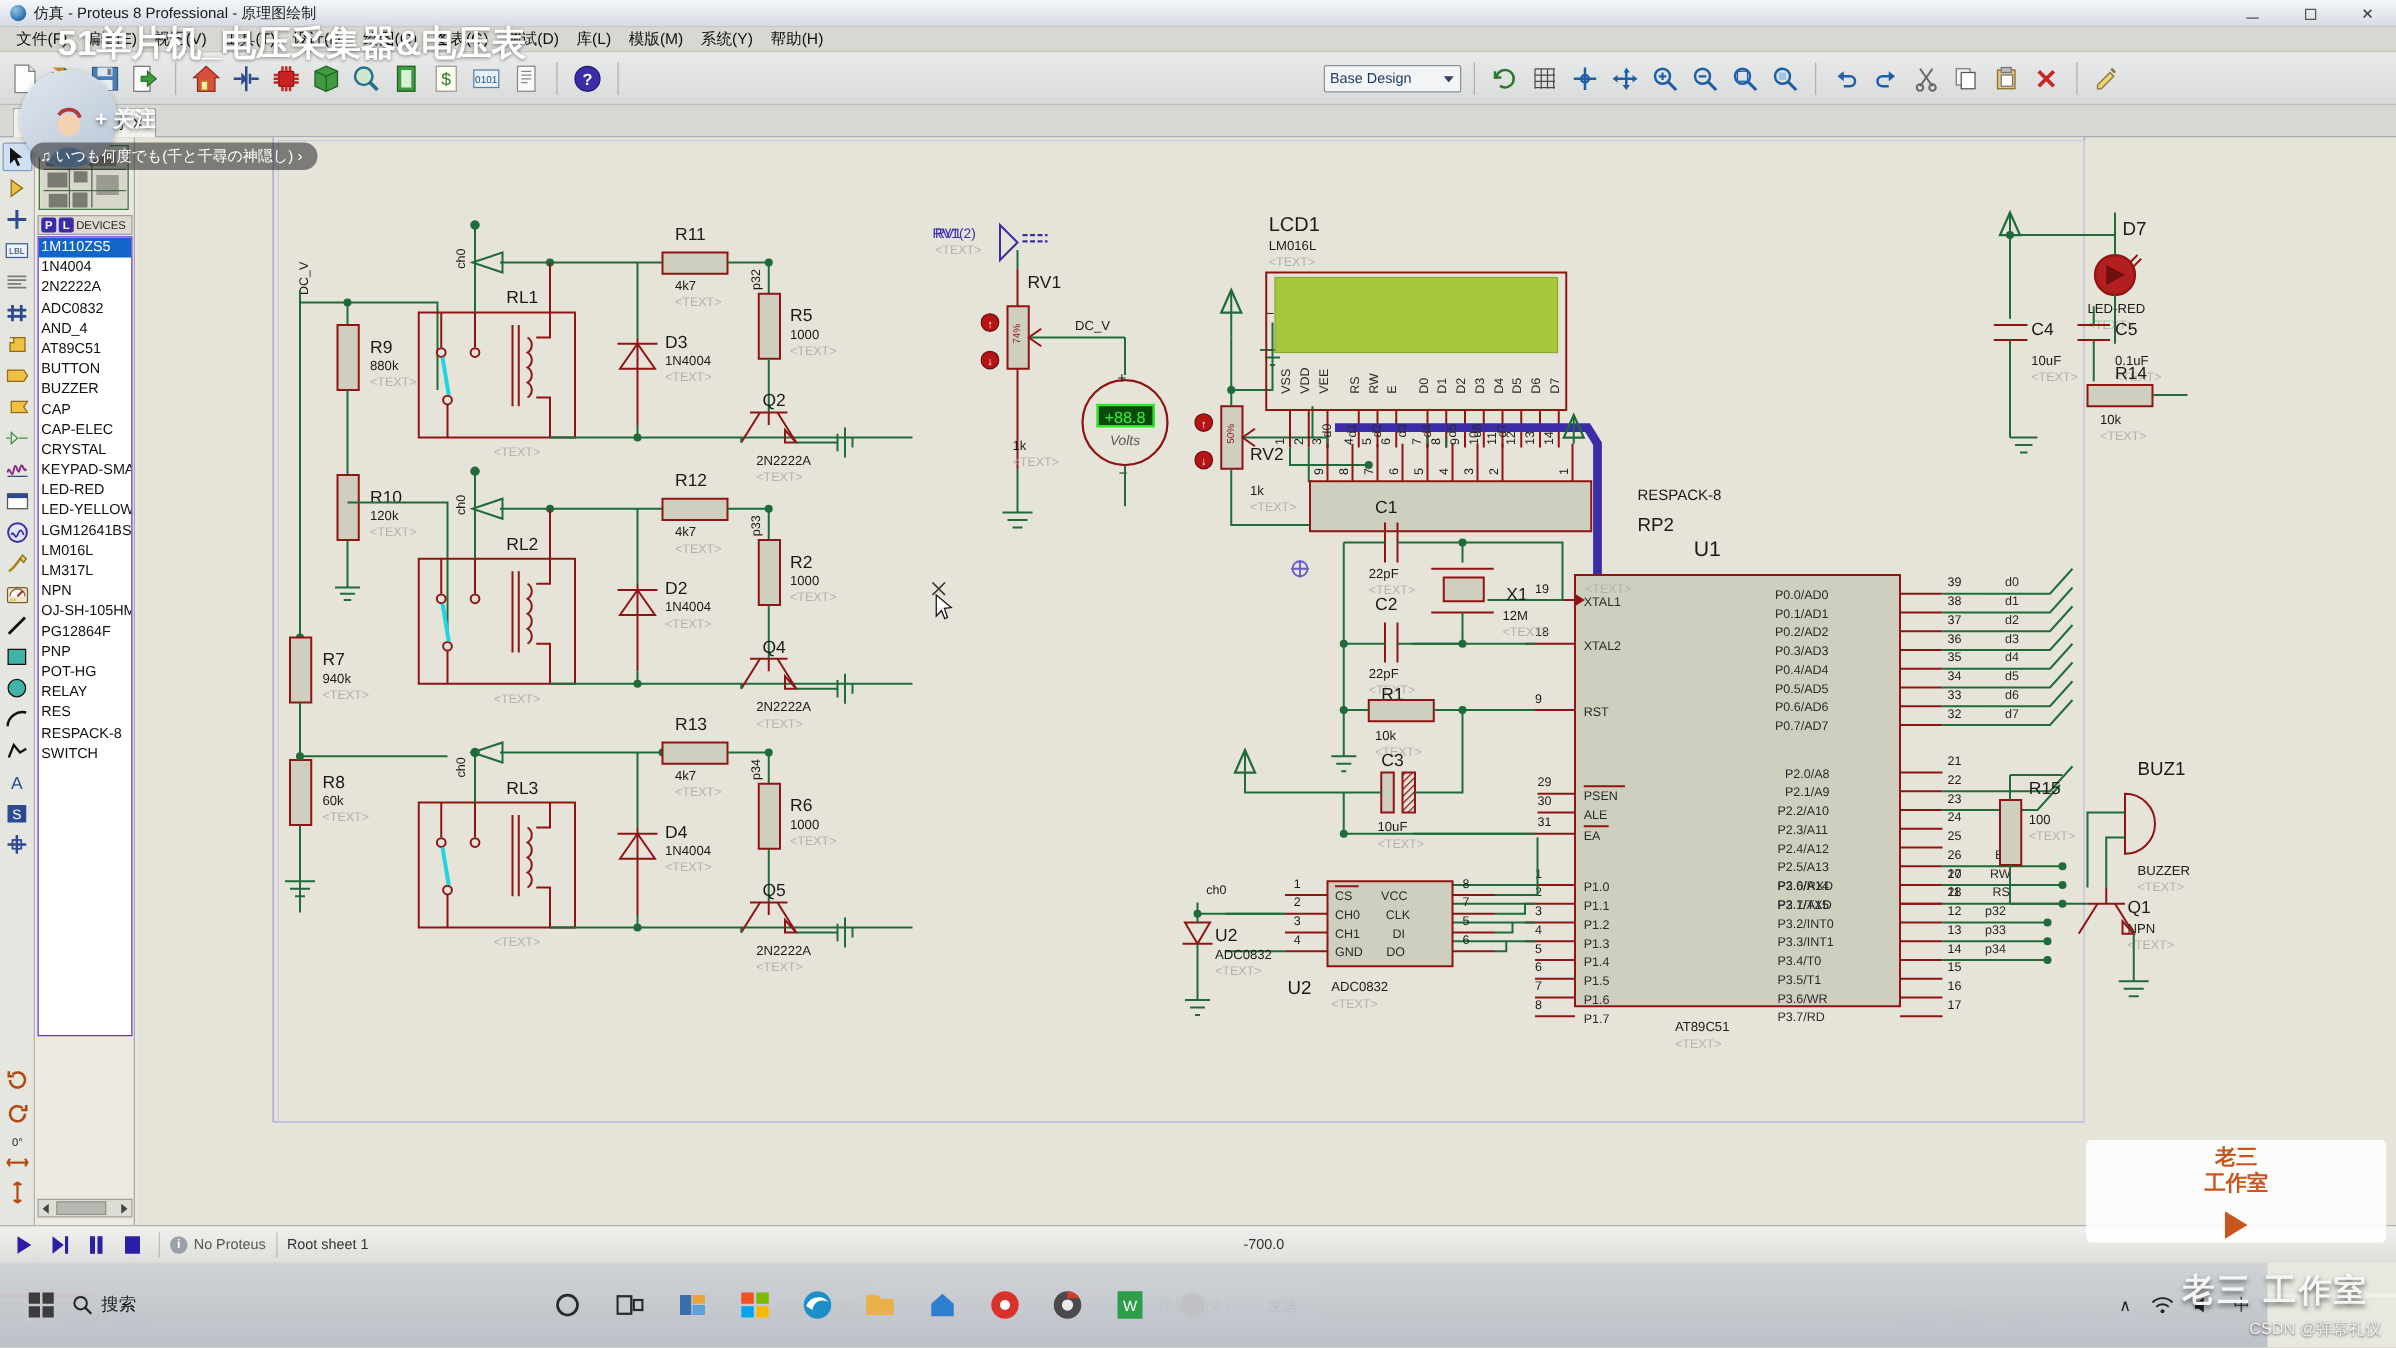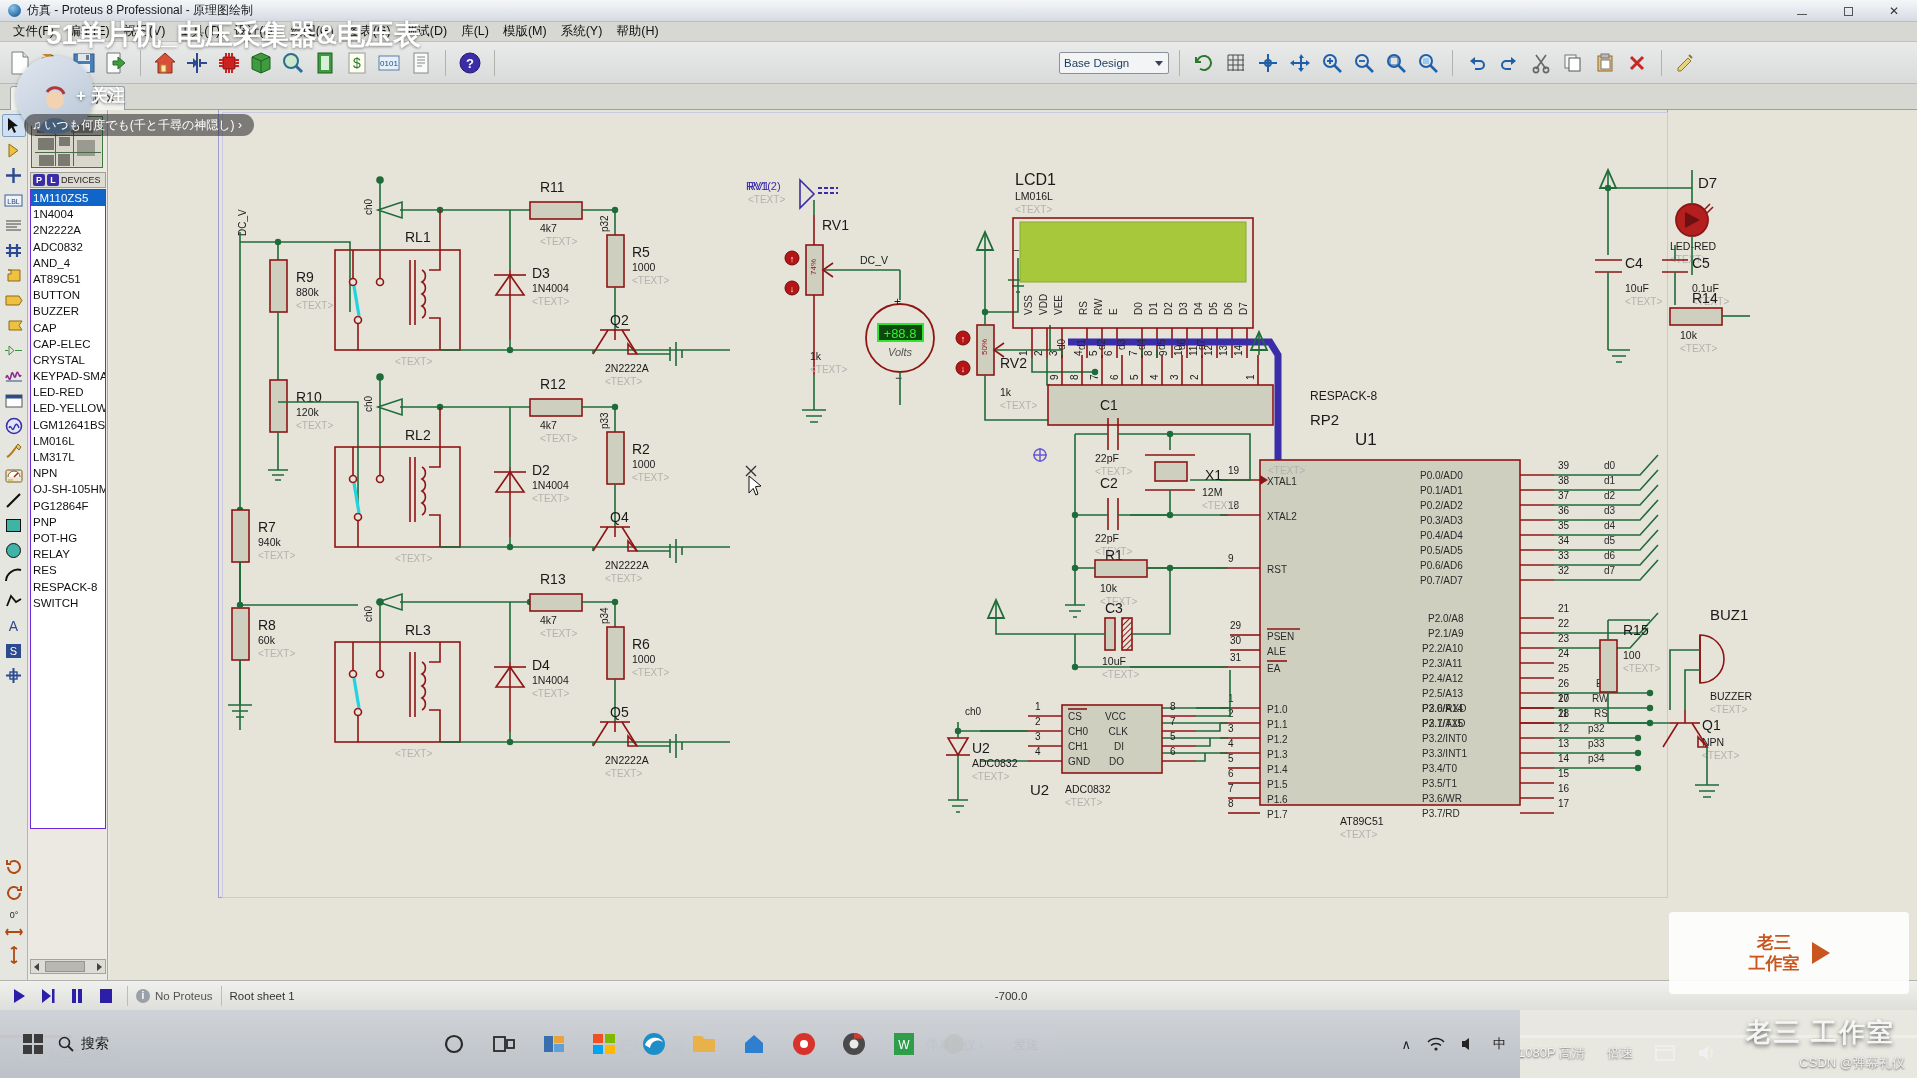--- a/index.html
+++ b/index.html
@@ -134,21 +134,21 @@
   }
   .playctl { display:flex; align-items:center; gap:3px; padding-left:6px; }
   .pbtn { width:26px;height:22px;display:flex;align-items:center;justify-content:center; }
   .sb-sep { width:1px;height:20px;background:#bdbdb8; margin:0 8px; }
   .msgbox { display:flex; align-items:center; gap:5px; color:#555; }
   .msgicon { width:14px;height:14px;border-radius:50%;background:#9aa0aa;color:#fff;
              font-size:10px;font-weight:bold;display:flex;align-items:center;justify-content:center; }
 
   
   .taskbar {
-    position:absolute; left:0; bottom:0; width:1520px; height:68px;
+    position:absolute; left:0; bottom:0; width:1814px; height:68px;
     background: linear-gradient(180deg, rgba(205,209,214,0.93), rgba(186,191,198,0.95));
     display:flex; align-items:center;
   }
   .tb-left { display:flex; align-items:center; gap:10px; padding-left:18px; }
   .tb-start { width:30px;height:30px;display:flex;align-items:center;justify-content:center; }
   .tb-search { display:flex; align-items:center; gap:7px; font-size:14px; color:#1b1b1b; }
   .tb-icons { display:flex; align-items:center; gap:20px; margin-left:330px; }
   .tbi { width:30px;height:30px;display:flex;align-items:center;justify-content:center; }
   .tb-right { position:absolute; right:14px; display:flex; align-items:center; gap:16px;
               font-size:13px; color:#1c1c1c; }
@@ -179,21 +179,21 @@
   .wm-follow-lbl { position:absolute; left:76px; top:84px; color:#fff; font-size:17px; font-weight:600;
                    text-shadow:0 1px 3px rgba(0,0,0,.5); display:flex; align-items:center; gap:4px;}
   .wm-music {
     position:absolute; left:24px; top:114px; height:22px; padding:0 12px 0 8px;
     background:rgba(36,36,40,0.55); border-radius:11px;
     display:flex; align-items:center; gap:5px; color:#fff; font-size:12px; white-space:nowrap;
   }
   .wm-logo {
     position:absolute; right:8px; bottom:84px; width:240px; height:82px;
     background:rgba(255,255,255,0.88); border-radius:4px;
-    display:flex; align-items:center; justify-content:center; gap:12px;
+    display:flex; align-items:center; justify-content:center; gap:12px;flex-direction:column;
   }
   .wm-logo .lt { color:#c8561e; font-size:17px; font-weight:700; line-height:1.25; text-align:center; }
   .wm-play-tri { width:0;height:0;border-top:11px solid transparent;border-bottom:11px solid transparent;
                  border-left:18px solid #c8561e; }
   .wm-csdn {
     position:absolute; right:12px; bottom:6px; color:#efefef; font-size:13px;
     text-shadow:0 1px 2px rgba(0,0,0,.6);
   }
   .wm-bigtext {
     position:absolute; right:22px; bottom:28px; color:#f5f5f5; font-size:26px; font-weight:700;

